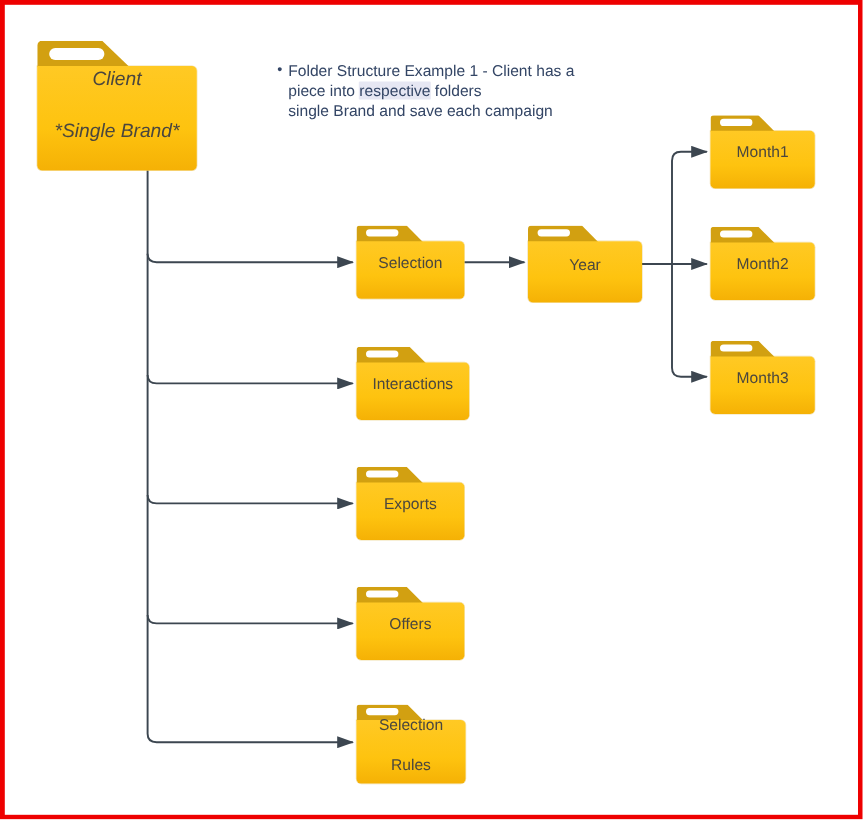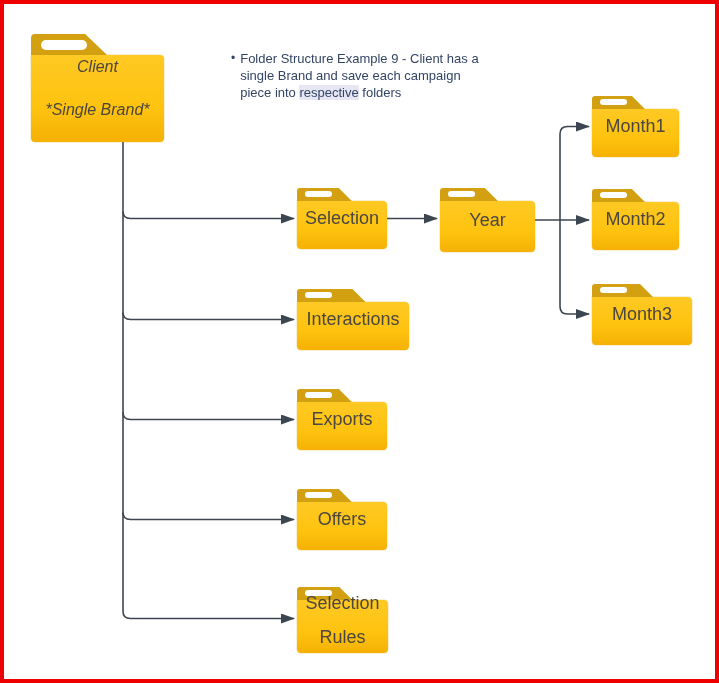--- a/index.html
+++ b/index.html
@@ -54,21 +54,21 @@
     position: absolute;
     left: 0; right: 0;
     top: 13px; bottom: 0;
     background: linear-gradient(180deg, #ffc924 0%, #fec30f 60%, #f5b105 100%);
     border-radius: 0 4px 4px 4px;
     box-shadow: 0 0 0 0.5px rgba(210,160,20,0.35);
   }
   .folder-label {
     position: relative;
     z-index: 1;
-    font-size: 18px;
+    font-size: 13px;
     line-height: 17px;
     color: #4b473e;
     white-space: pre-line;
   }
   
   .folder--client .folder-tab {
     height: 22px;
     width: 58%;
     border-radius: 4px 3px 0 0;
     clip-path: polygon(0 0, calc(100% - 23px) 0, 100% 100%, 0 100%);
@@ -138,35 +138,35 @@
     <div class="folder-body"></div>
     <span class="folder-label">
       <span class="lbl-line">Client</span>
       <span class="lbl-line">*Single Brand*</span>
     </span>
   </div>
 
   <div class="note">
     <span class="note-bullet">•</span>
     <div class="note-lines">
-      <div>Folder Structure Example 9 - Client has a</div>
+      <div>Folder Structure Example 1 - Client has a</div>
+      <div><span>piece into </span><span class="hl">respective</span><span> folders</span></div>
       <div>single Brand and save each campaign</div>
-      <div><span>piece into </span><span class="hl">respective</span><span> folders</span></div>
     </div>
   </div>
 
   <div class="folder" style="left:297px; top:188px; width:90px; height:61px;">
     <div class="folder-tab">
         <span class="folder-slot"></span>
       </div>
     <div class="folder-body"></div>
     <span class="folder-label">Selection</span>
   </div>
 
-  <div class="folder" style="left:297px; top:289px; width:112px; height:61px;text-align:center;">
+  <div class="folder" style="left:297px; top:289px; width:94px; height:61px;text-align:center;">
     <div class="folder-tab">
         <span class="folder-slot"></span>
       </div>
     <div class="folder-body"></div>
     <span class="folder-label">Interactions</span>
   </div>
 
   <div class="folder" style="left:297px; top:489px; width:90px; height:61px;">
     <div class="folder-tab">
         <span class="folder-slot"></span>
@@ -211,21 +211,21 @@
   </div>
 
   <div class="folder" style="left:592px; top:189px; width:87px; height:61px;justify-content:center;">
     <div class="folder-tab">
         <span class="folder-slot"></span>
       </div>
     <div class="folder-body"></div>
     <span class="folder-label">Month2</span>
   </div>
 
-  <div class="folder" style="left:592px; top:284px; width:100px; height:61px;">
+  <div class="folder" style="left:592px; top:284px; width:87px; height:61px;">
     <div class="folder-tab">
         <span class="folder-slot"></span>
       </div>
     <div class="folder-body"></div>
     <span class="folder-label">Month3</span>
   </div>
 
 </div>
 
 </body></html>

